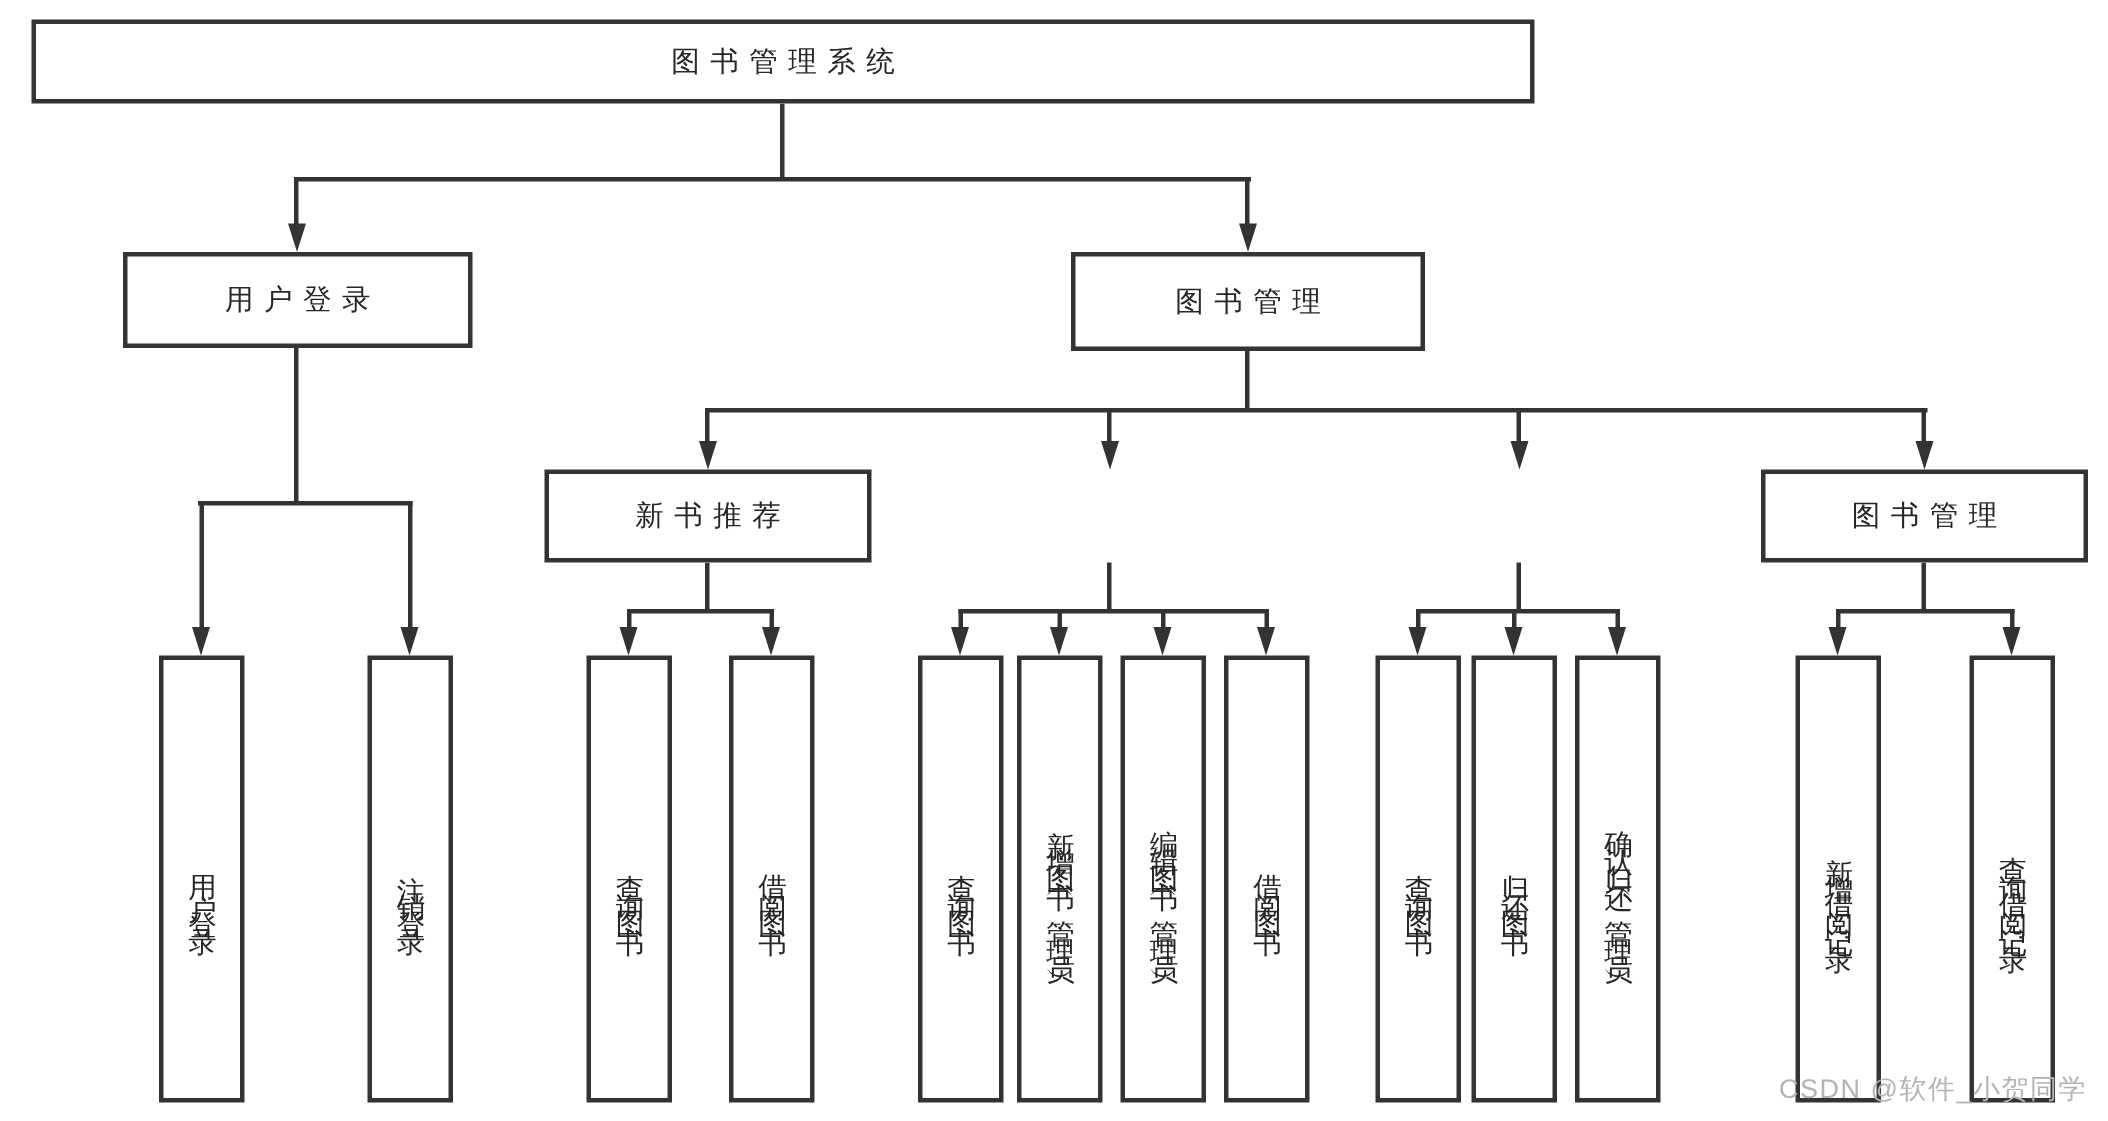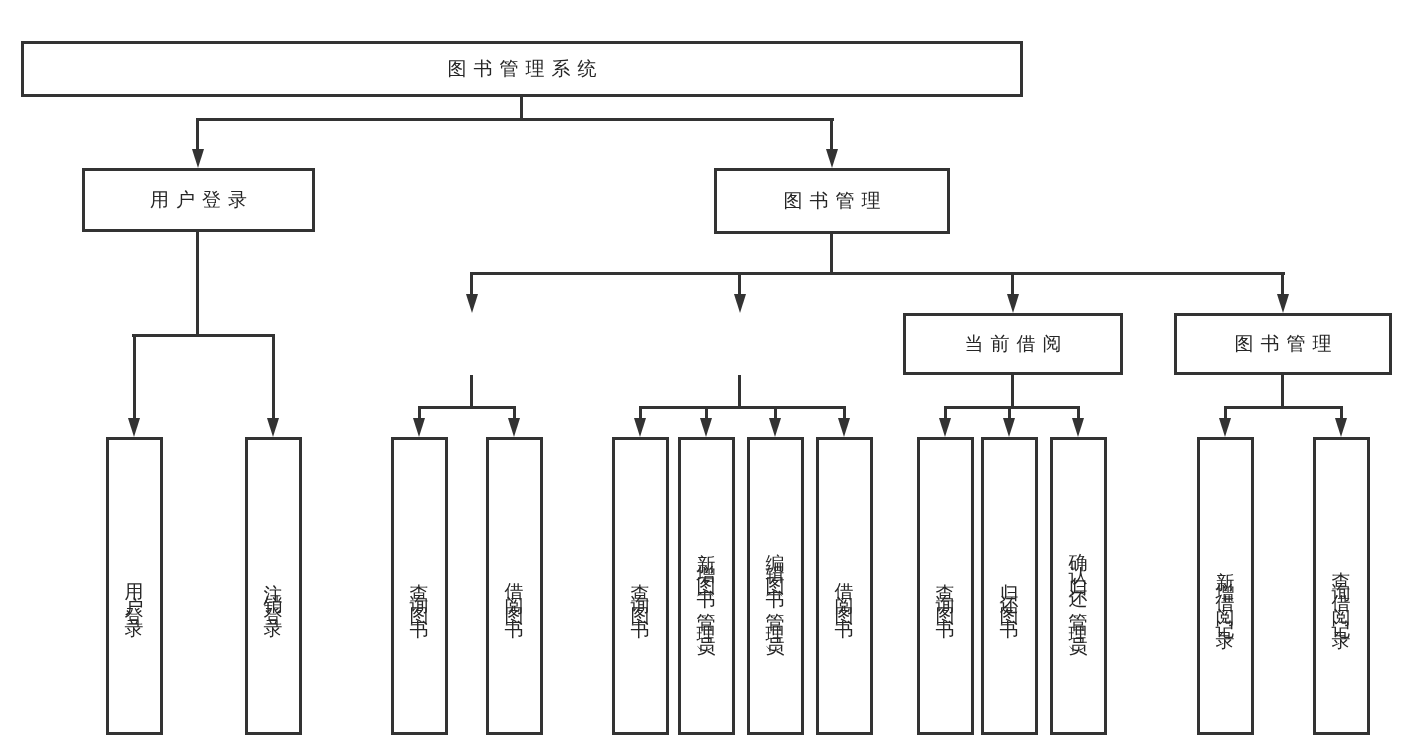--- a/index.html
+++ b/index.html
@@ -54,33 +54,33 @@
     letter-spacing: 1px;
     white-space: nowrap;
     z-index: 5;
   }
 </style>
 </head>
 <body>
 
 <div id="canvas">
 
-  <div class="box" style="left:21px; top:13px; width:1002px; height:56px;margin-top:28px;">
+  <div class="box" style="left:21px; top:13px; width:1002px; height:56px;">
     <span class="lbl">图书管理系统</span>
   </div>
 
   <div class="box" style="left:82px; top:168px; width:233px; height:64px;">
     <span class="lbl">用户登录</span>
   </div>
   <div class="box" style="left:714px; top:168px; width:236px; height:66px;">
     <span class="lbl">图书管理</span>
   </div>
 
-  <div class="box" style="left:903px; top:313px; width:220px; height:62px;">
-    <span class="lbl">当前借阅</span>
+  <div class="box" style="left:363px; top:313px; width:218px; height:62px;">
+    <span class="lbl">新书推荐</span>
   </div>
   <div class="box" style="left:1174px; top:313px; width:218px; height:62px;">
     <span class="lbl">图书管理</span>
   </div>
 
   <div class="box leaf" style="left:106px; top:437px; width:57px; height:298px;">
     <span class="lbl">用户登录</span>
   </div>
   <div class="box leaf" style="left:245px; top:437px; width:57px; height:298px;">
     <span class="lbl">注销登录</span>
@@ -171,14 +171,15 @@
   <div class="arrow" style="left:1003px; top:418px;"></div>
   <div class="arrow" style="left:1072px; top:418px;"></div>
 
   <div class="line" style="left:1281px; top:375px; width:3px; height:31px;"></div>
   <div class="line" style="left:1224px; top:406px; width:119px; height:3px;"></div>
   <div class="line" style="left:1224px; top:406px; width:3px; height:14px;"></div>
   <div class="line" style="left:1340px; top:406px; width:3px; height:14px;"></div>
   <div class="arrow" style="left:1219px; top:418px;"></div>
   <div class="arrow" style="left:1335px; top:418px;"></div>
 
+  <div class="watermark">CSDN @软件_小贺同学</div>
 
 </div>
 
 </body></html>

